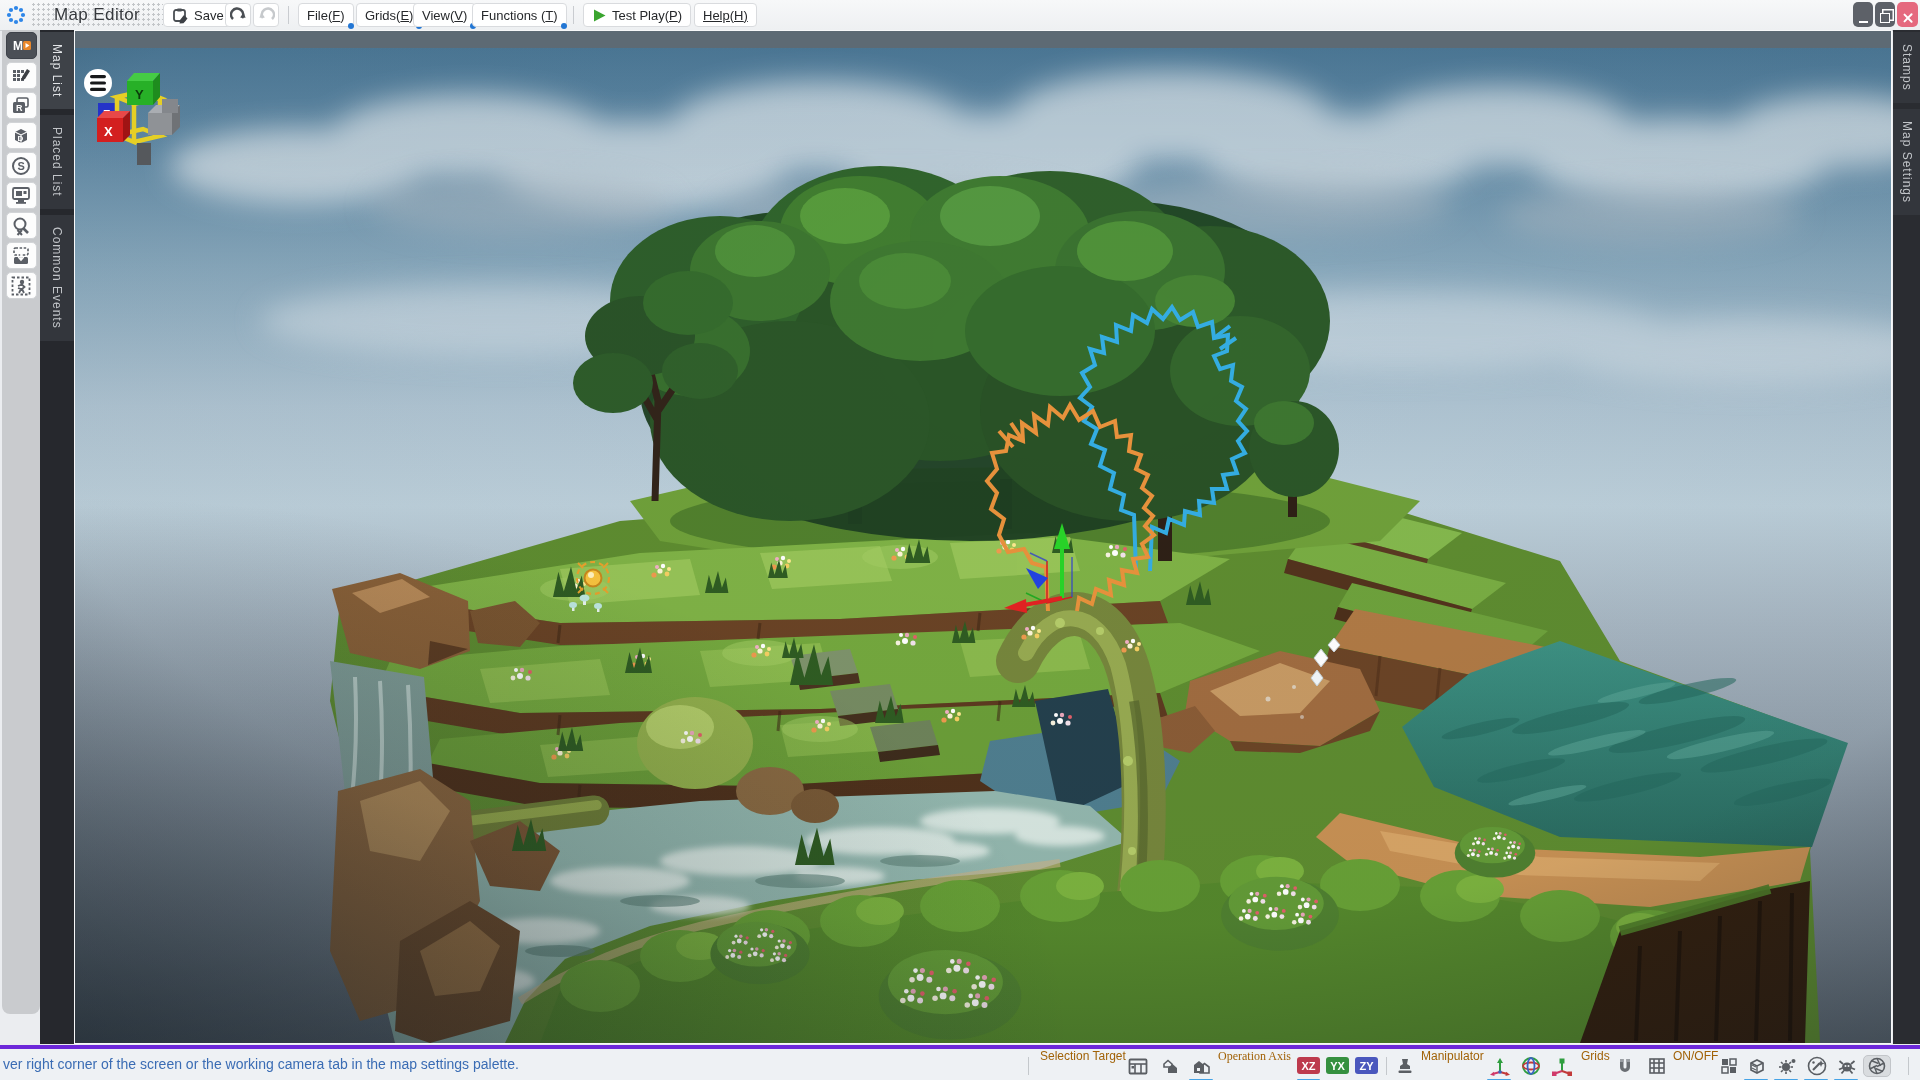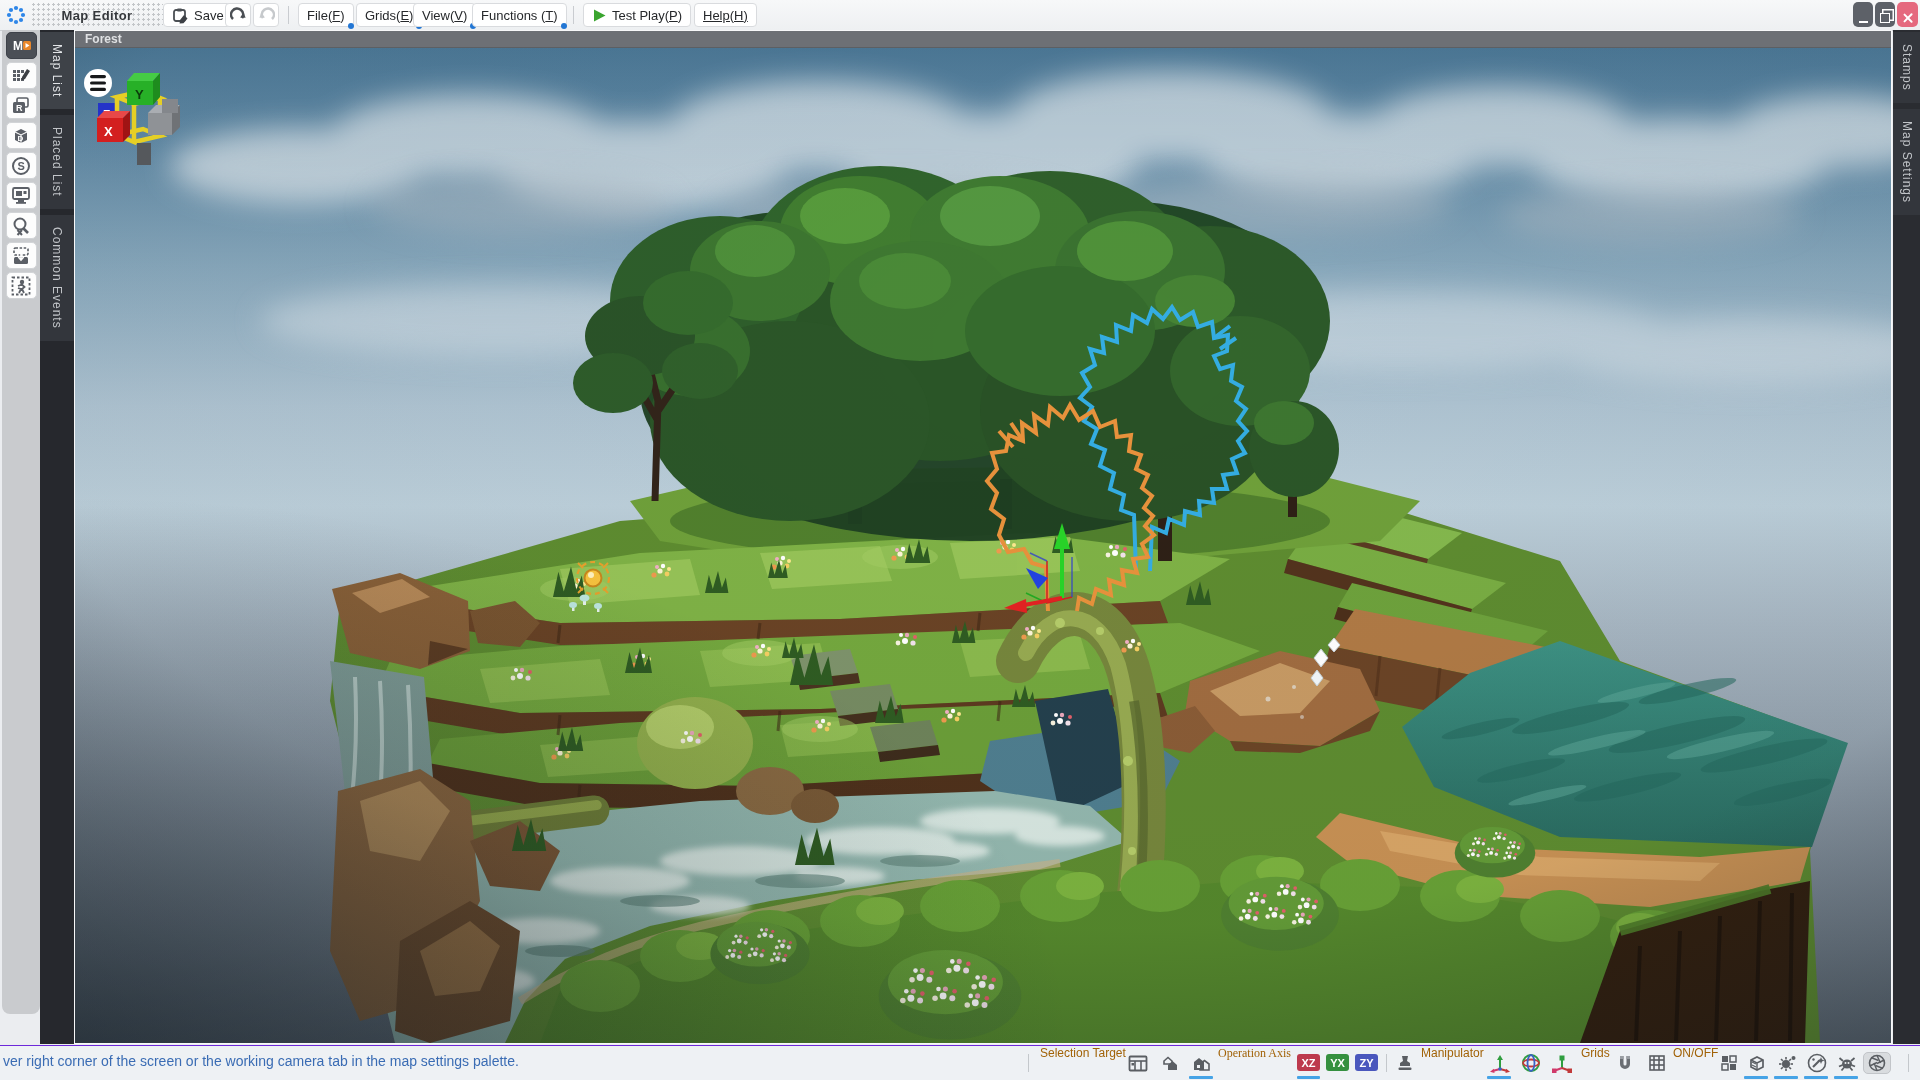--- a/index.html
+++ b/index.html
@@ -6,21 +6,21 @@
   #app{position:relative;width:1920px;height:1080px;overflow:hidden;
        font-family:"Liberation Sans",sans-serif;background:#ebedf0;
        -webkit-font-smoothing:antialiased;}
   
   #titlebar{position:absolute;left:0;top:0;width:1920px;height:30px;
     background:linear-gradient(#f7f8f9,#eef0f2);border-bottom:1px solid #ccd0d4;}
   .logo{position:absolute;left:6px;top:5px;width:20px;height:20px;}
   .dotstrip{position:absolute;left:31px;top:2px;width:132px;height:26px;
     background-image:radial-gradient(circle,#c2c5c8 1.1px,transparent 1.3px);
     background-size:5px 5px;display:flex;align-items:center;justify-content:center;}
-  .apptitle{font-size:13px;font-weight:bold;color:#35383c;letter-spacing:.4px;
+  .apptitle{font-size:17px;font-weight:normal;color:#35383c;letter-spacing:.4px;
     text-shadow:0 0 3px #f5f6f7,0 0 3px #f5f6f7;}
   .hbtn{position:absolute;top:3px;height:24px;display:inline-flex;align-items:center;
     gap:5px;background:#fff;border:1px solid #d9dbde;border-radius:4px;font-size:13px;
     color:#26282b;padding:0 8px;box-sizing:border-box;}
   .iconbtn{width:26px;justify-content:center;padding:0;}
   .mdot{position:absolute;right:-1px;bottom:-3px;width:6px;height:6px;border-radius:50%;
     background:#2276d4;}
   .u{text-decoration:underline;}
   .hsep{position:absolute;top:6px;width:1px;height:18px;background:#c9ccd0;}
   .winbtn{position:absolute;top:2px;width:20px;height:25px;border:none;border-radius:5px;
@@ -50,21 +50,21 @@
   #righttabs .vtab{width:27px;padding:12px 6px;}
   
   #viewport{position:absolute;left:74px;top:30px;width:1818px;height:1014px;
     box-sizing:border-box;border:1px solid #f7f8f9;background:#5d6a74;}
   #forestbar{position:absolute;left:0;top:0;right:0;height:17px;background:#6d7075;
     border-bottom:1px solid #5c5f63;color:#dfe1e3;font-size:12px;font-weight:bold;
     display:flex;align-items:center;padding-left:10px;box-sizing:border-box;}
   #scene{position:absolute;left:0;top:17px;width:1816px;height:995px;display:block;}
   
   #statusbar{position:absolute;left:0;top:1045px;width:1920px;height:35px;
-    background:#eef1f4;border-top:1px solid #6d28d9;box-sizing:border-box;}
+    background:#eef1f4;border-top:4px solid #6d28d9;box-sizing:border-box;}
   .msg{position:absolute;left:3px;top:7px;font-size:14px;color:#3a6cb4;white-space:nowrap;}
   .slabel{position:absolute;top:0;font-size:12px;color:#a16207;white-space:nowrap;}
   .sbtn{position:absolute;top:6px;width:26px;height:22px;background:transparent;border:none;
     padding:0;display:flex;align-items:center;justify-content:center;}
   .axbadge{position:absolute;top:8px;width:23px;height:17px;border-radius:3px;color:#fff;
     font-size:11px;font-weight:bold;display:flex;align-items:center;justify-content:center;
     border:none;padding:0;}
   .ax-xz{background:#bd3a4d;} .ax-yx{background:#35903f;} .ax-zy{background:#4a57bd;}
   .ul{position:absolute;top:30px;height:3px;width:24px;background:#45a3e6;border-radius:1px;}
   .ssep{position:absolute;top:8px;width:1px;height:18px;background:#c4c8cc;}
@@ -231,23 +231,20 @@
     </button>
   </div>
 
   <div id="lefttabs">
     <button class="vtab active">Map List</button>
     <button class="vtab">Placed List</button>
     <button class="vtab">Common Events</button>
   </div>
 
   <div id="viewport">
-    <div id="forestbar">
-      <span>Forest</span>
-    </div>
 
     <svg id="scene" viewBox="75 47 1816 995" preserveAspectRatio="none">
       <defs>
         <linearGradient id="sky" x1="0" y1="0" x2="0" y2="1">
           <stop offset="0" stop-color="#4b7795"></stop>
             <stop offset=".10" stop-color="#628aa5"></stop>
           <stop offset=".22" stop-color="#87a7bb"></stop>
             <stop offset=".36" stop-color="#aec3d1"></stop>
           <stop offset=".46" stop-color="#bccfda"></stop>
             <stop offset=".58" stop-color="#a7b6c2"></stop>

